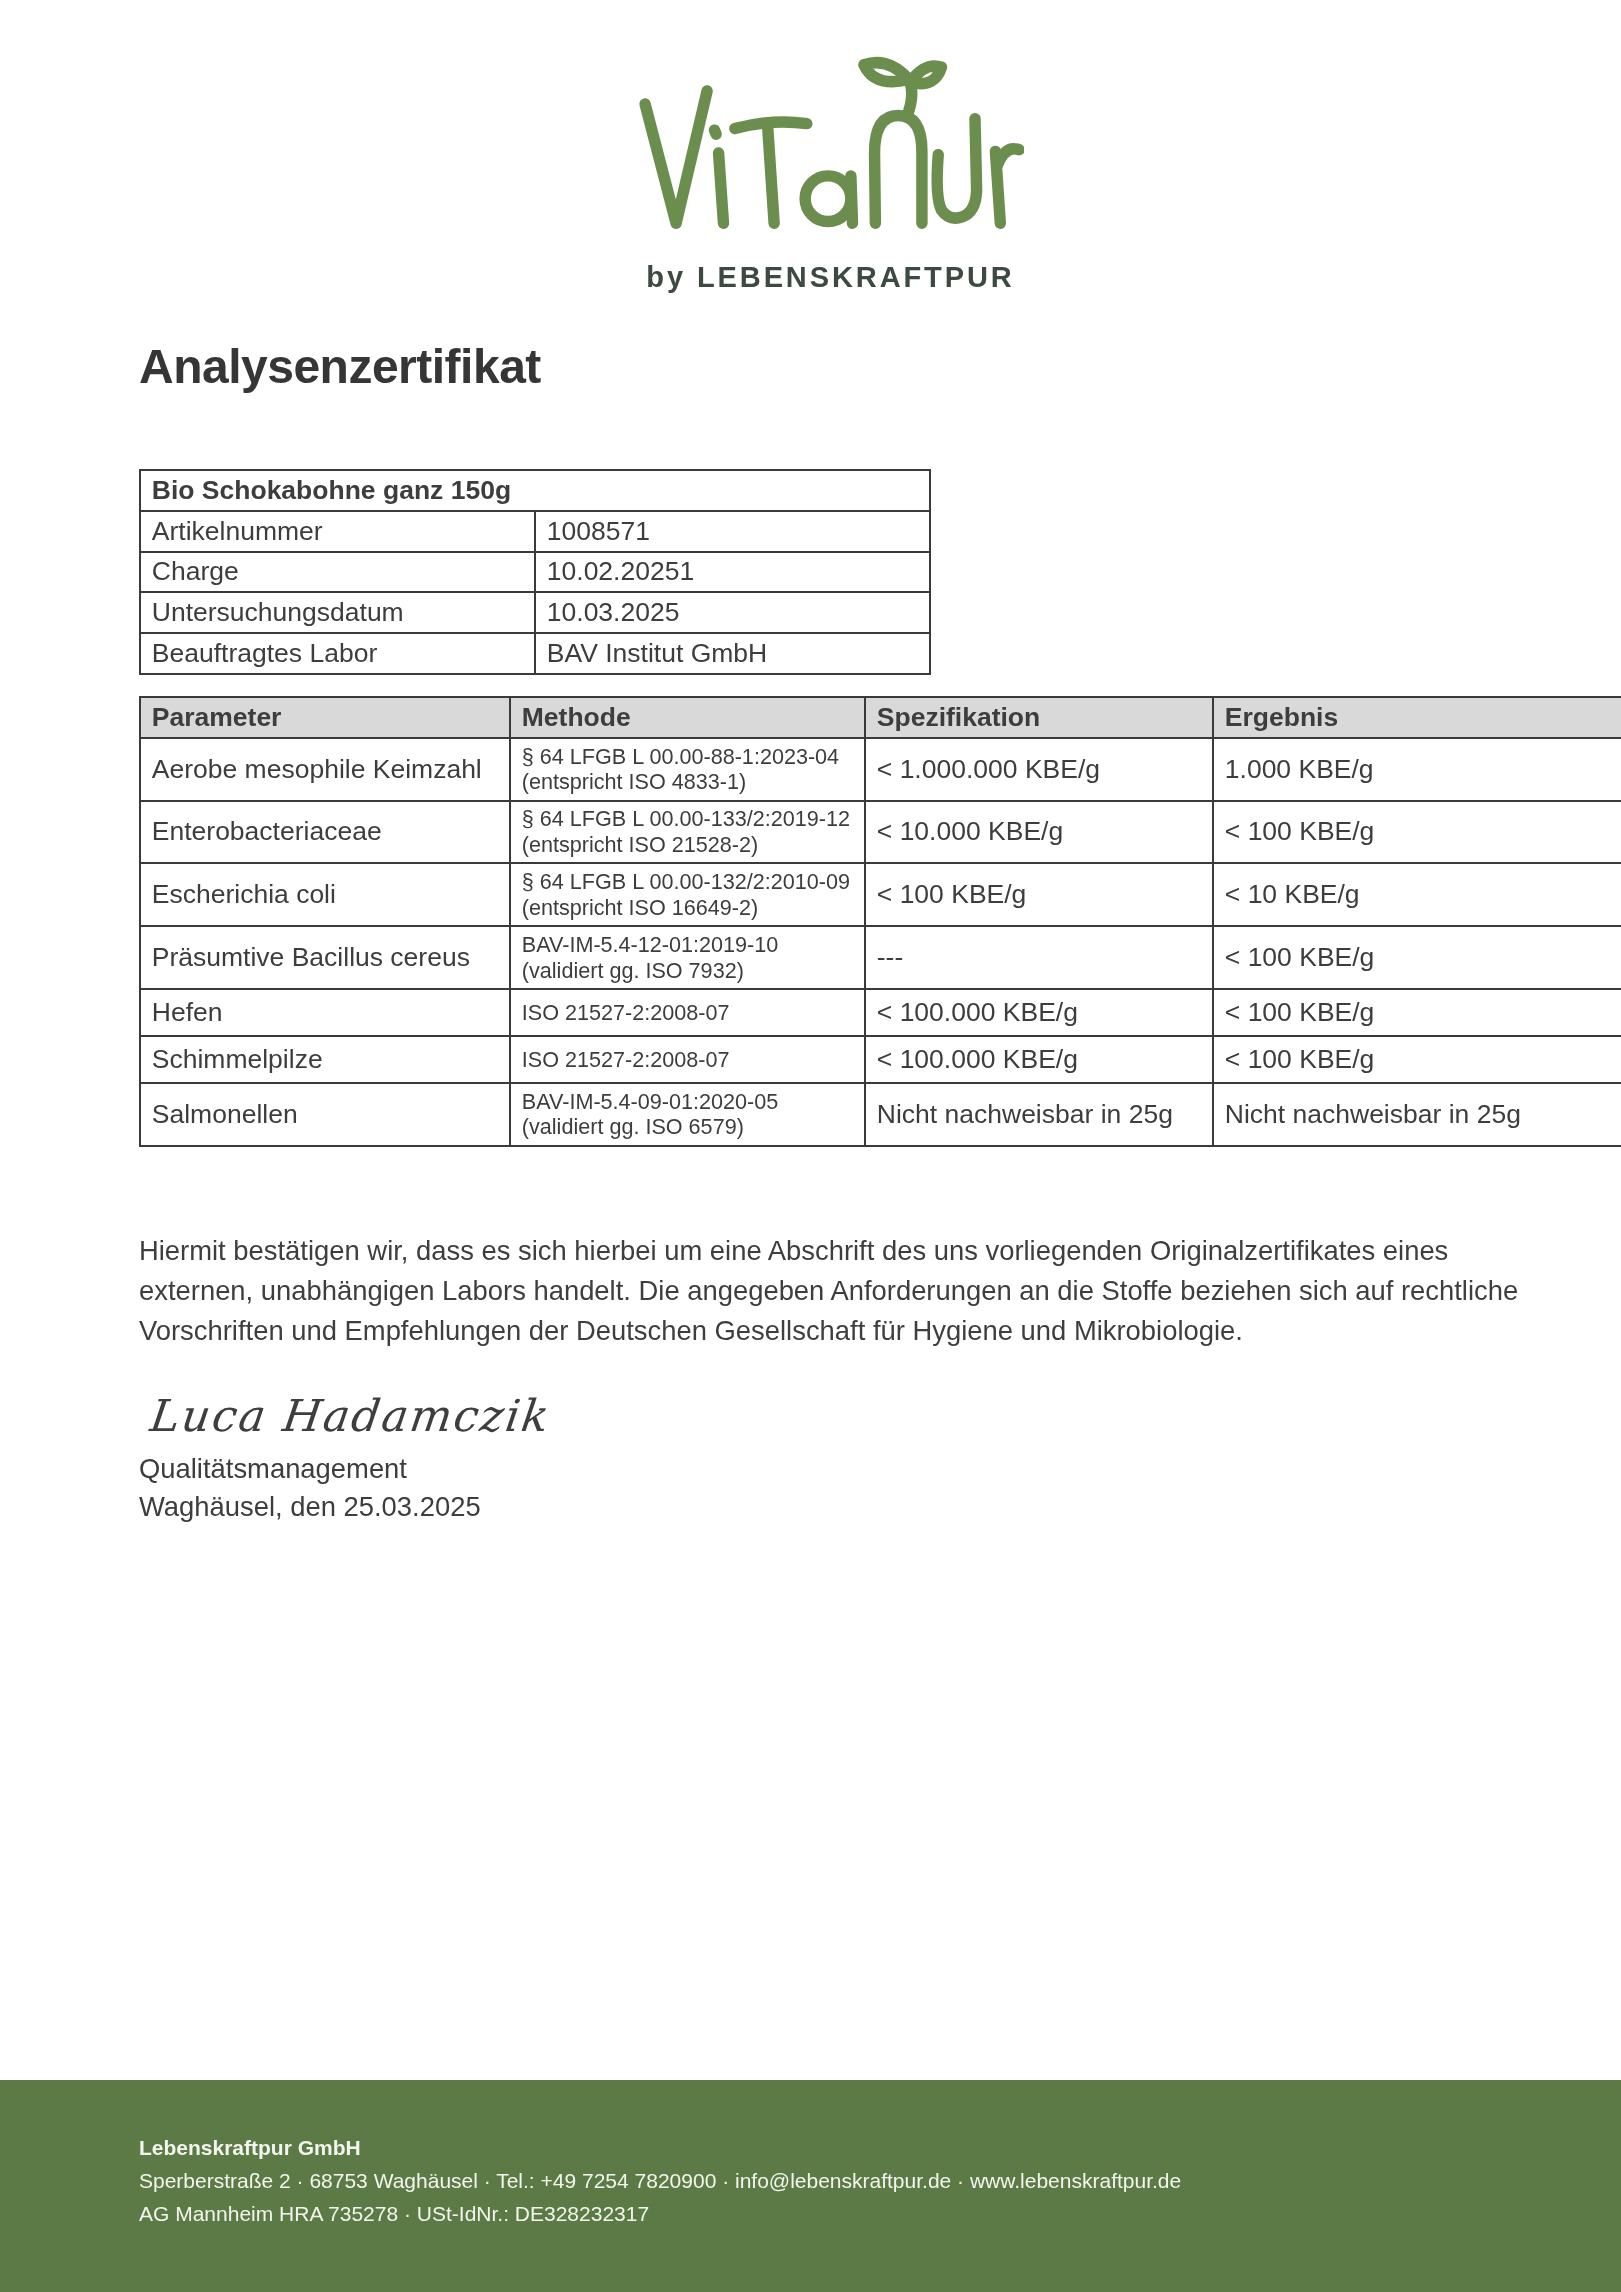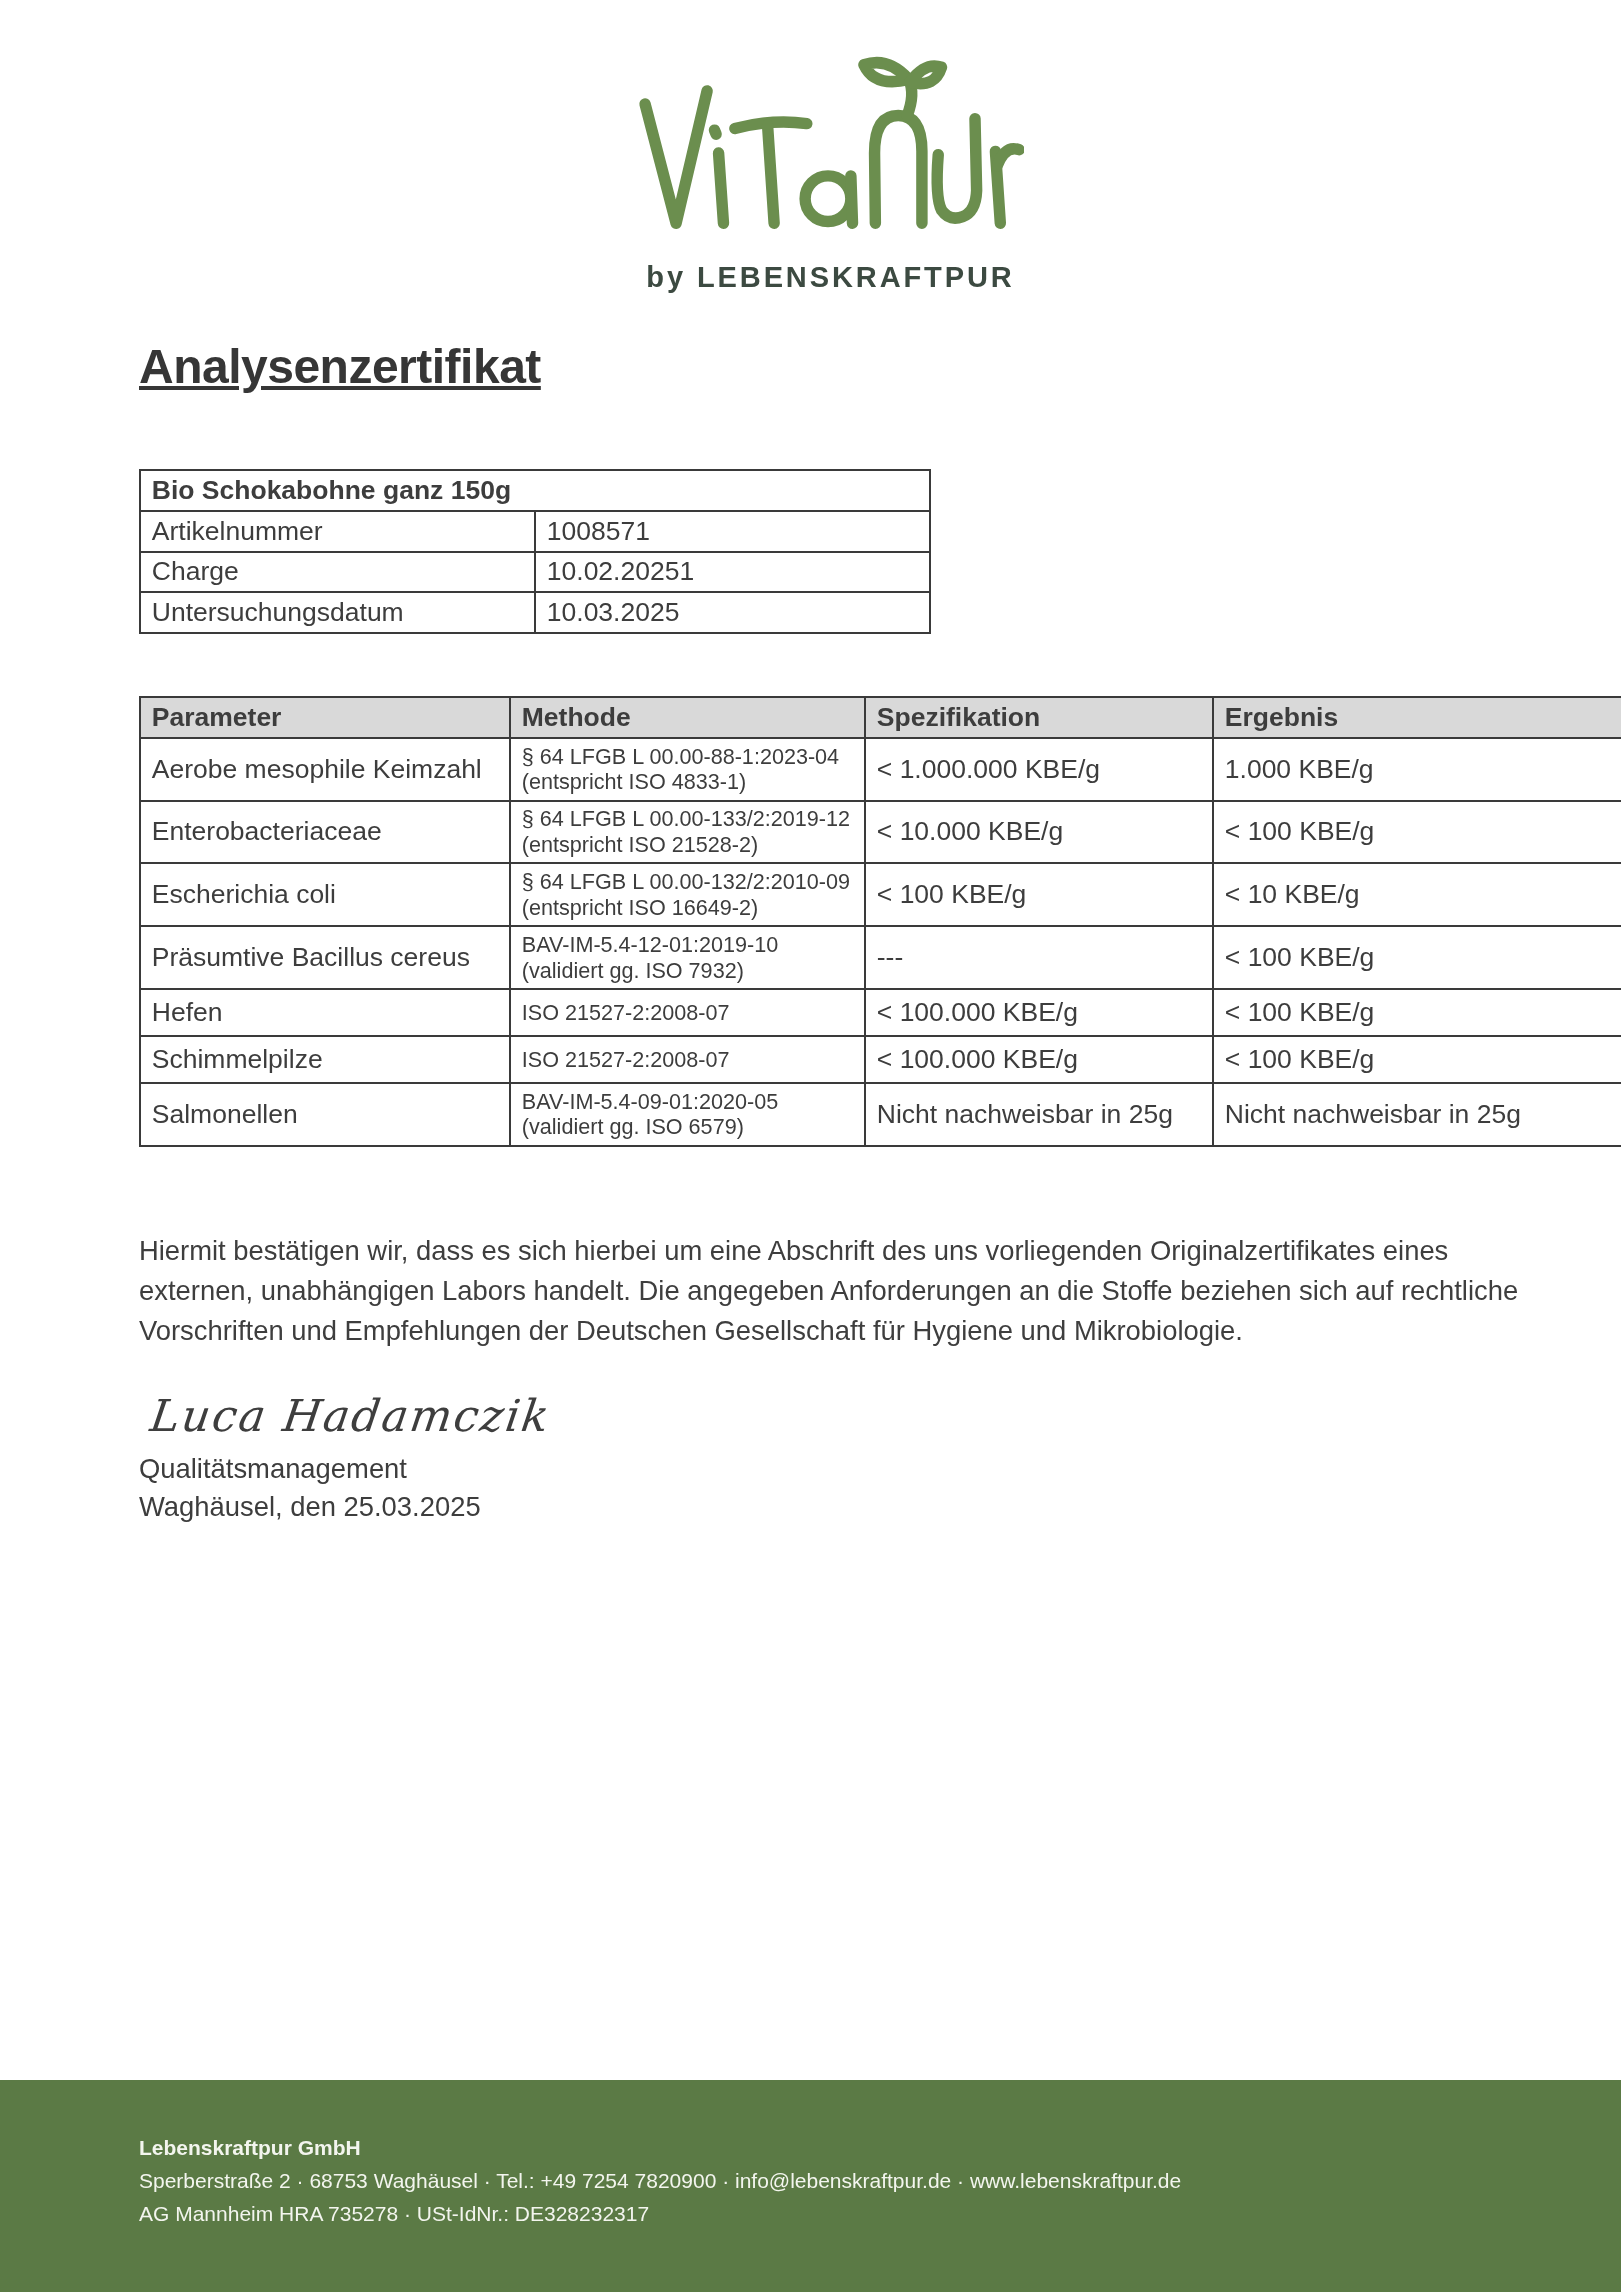--- a/index.html
+++ b/index.html
@@ -27,21 +27,21 @@
   .logo-svg path,.logo-svg circle{fill:none;stroke:var(--brand-green);stroke-width:14;stroke-linecap:round;stroke-linejoin:round;}
   .tagline{
     position:absolute;left:615px;top:261px;width:431px;
     text-align:center;font-size:29px;font-weight:600;
     letter-spacing:2.9px;color:var(--tagline-dark);
   }
 
   
   .doc-title{
     position:absolute;left:139px;top:339px;
-    font-size:48px;font-weight:bold;color:#363636;letter-spacing:-0.5px;text-decoration:underline;
+    font-size:48px;font-weight:bold;color:#363636;letter-spacing:-0.5px;
   }
 
   
   table{border-collapse:collapse;position:absolute;table-layout:fixed;border-radius:6px;}
   td,th{
     border:2px solid var(--border);
     padding:3.9px 10.8px;
     font-size:26.5px;color:var(--ink);
     text-align:left;vertical-align:middle;
     overflow:hidden;
@@ -134,20 +134,24 @@
         <td>1008571</td>
       </tr>
       <tr>
         <td class="c-label">Charge</td>
         <td>10.02.20251</td>
       </tr>
       <tr>
         <td class="c-label">Untersuchungsdatum</td>
         <td>10.03.2025</td>
       </tr>
+      <tr>
+        <td class="c-label">Beauftragtes Labor</td>
+        <td>BAV Institut GmbH</td>
+      </tr>
     </tbody>
   </table>
 
   <table class="results-table">
     <thead>
       <tr>
         <th class="c-param">Parameter</th>
         <th class="c-meth">Methode</th>
         <th class="c-spec">Spezifikation</th>
         <th class="c-erg">Ergebnis</th>

